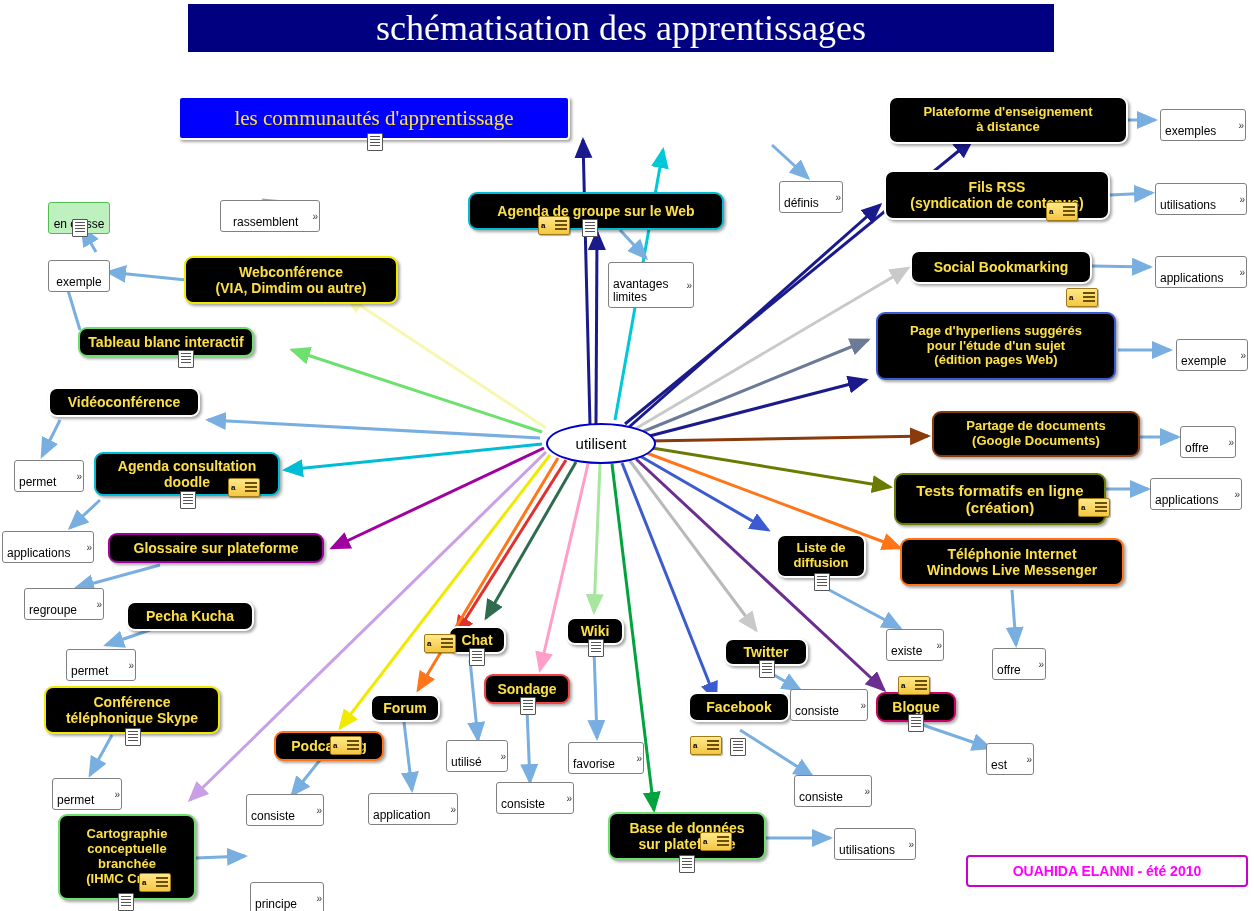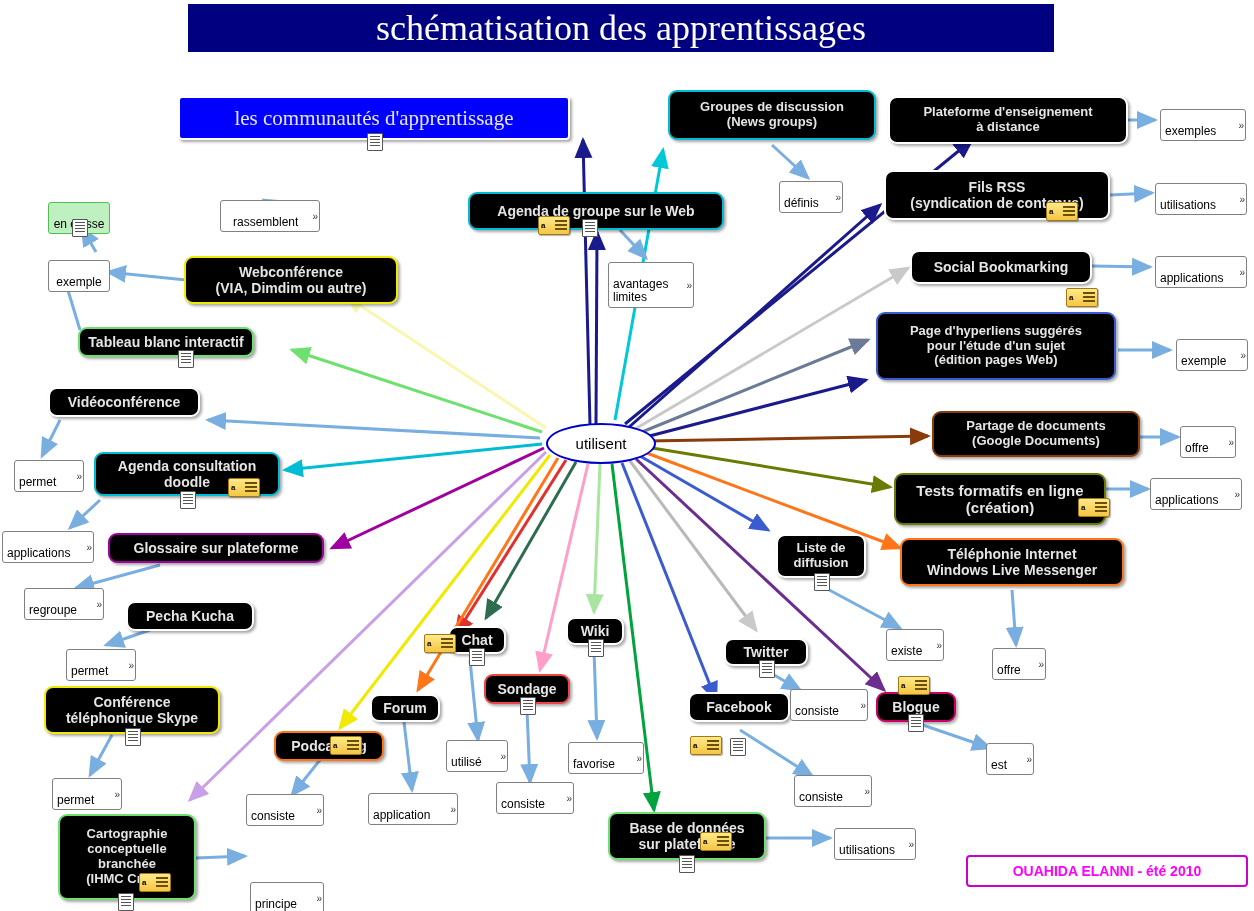--- a/index.html
+++ b/index.html
@@ -20,21 +20,21 @@
     font-size:36px;line-height:48px;text-align:center;
     white-space:nowrap;
   }
 
   
   .node{
     position:absolute;
     box-sizing:border-box;
     text-align:center;
     font-weight:bold;
-    color:#e5e5e5;
+    color:#fde047;
     background:#000000;
     border-radius:9px;
     display:flex;align-items:center;justify-content:center;
     padding:4px 8px;
     line-height:1.15;
     box-shadow:2px 2px 3px rgba(0,0,0,0.35);
     z-index:3;
   }
   .node span{display:block;white-space:pre-line;}
 
@@ -230,24 +230,20 @@
 
   <div class="title">schématisation des apprentissages</div>
 
   <div class="hub">utilisent</div>
 
   <div class="node" style="left:178px;top:96px;width:392px;height:44px;background:#0000ff;border:2px solid #ffffff;border-radius:4px;font-family:'Liberation Serif',serif;font-size:21px;font-weight:normal;">
     <span>les communautés d'apprentissage</span>
   </div>
   <div class="ico" style="left:367px;top:133px;"></div>
 
-  <div class="node" style="left:668px;top:90px;width:208px;height:50px;border:2px solid #00bcd4;font-size:13px;">
-    <span>Groupes de discussion
-(News groups)</span>
-  </div>
 
   <div class="node" style="left:888px;top:96px;width:240px;height:48px;border:2px solid #ffffff;font-size:13px;">
     <span>Plateforme d'enseignement
 à distance</span>
   </div>
 
   <div class="node" style="left:884px;top:170px;width:226px;height:50px;border:2px solid #ffffff;font-size:14px;">
     <span>Fils RSS
 (syndication de contenus)</span>
   </div>

